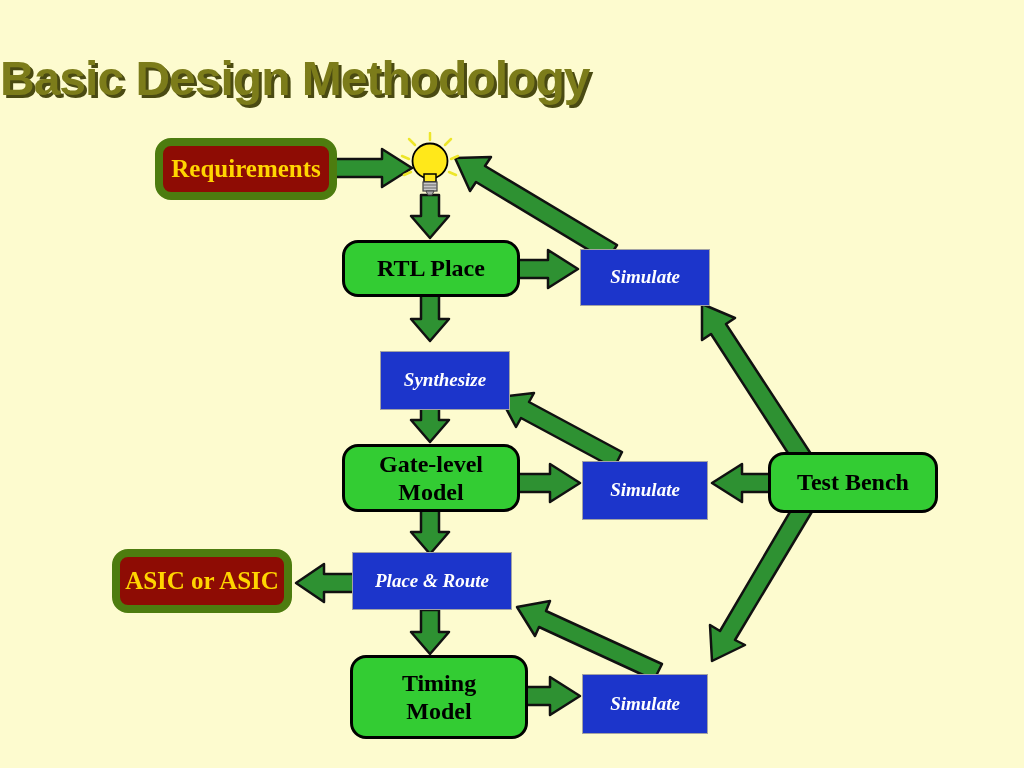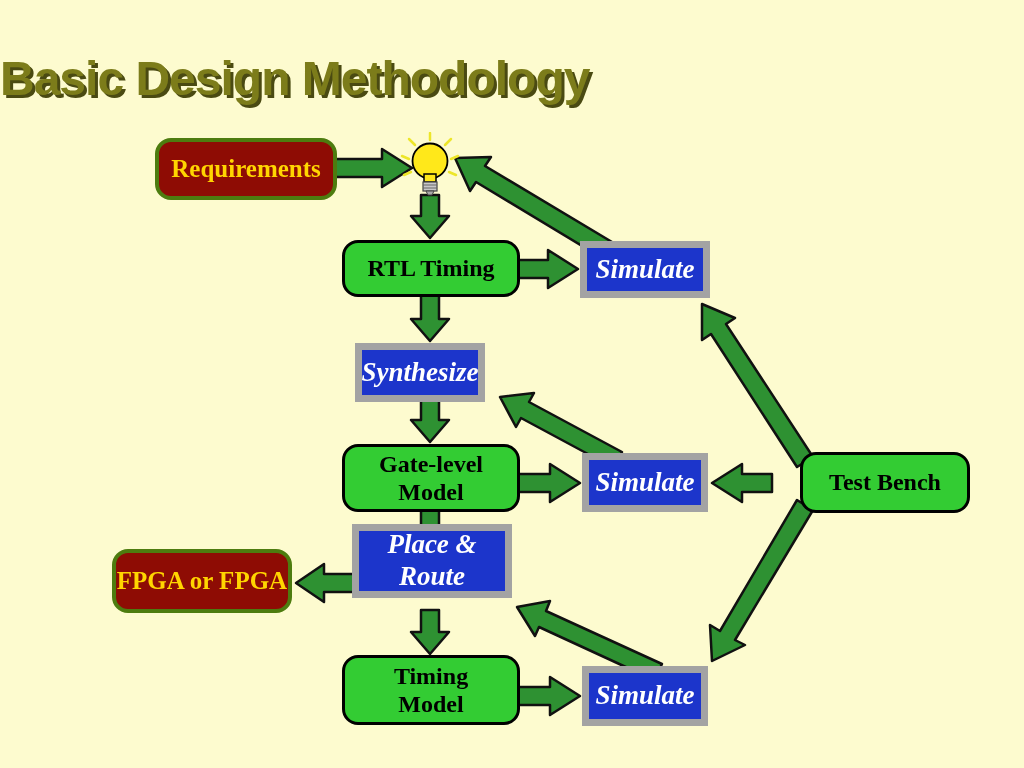--- a/index.html
+++ b/index.html
@@ -13,36 +13,36 @@
     font-family:"Liberation Sans",sans-serif;
     font-weight:900;font-size:48px;letter-spacing:-1px;
     color:#7C7C1A;text-shadow:3px 3px 0 #4A4A12;
     white-space:nowrap;
   }
   .box{
     position:absolute;display:flex;flex-direction:column;align-items:center;justify-content:center;
     text-align:center;font-weight:bold;box-sizing:border-box;line-height:1.18;
   }
   .green{background:#33CC33;border:3px solid #000;border-radius:16px;color:#000;font-size:24px;}
-  .blue{background:#1C35CB;border:7px solid #a3a3a3;color:#FFFFFF;font-style:italic;font-size:27px;}
-  .maroon{background:#8E0C04;border:4px solid #4d7c0f;border-radius:16px;color:#FFD500;font-size:25px;}
+  .blue{background:#1C35CB;border:1px solid #a3a3a3;color:#FFFFFF;font-style:italic;font-size:19px;margin-top:8px;}
+  .maroon{background:#8E0C04;border:8px solid #4d7c0f;border-radius:16px;color:#FFD500;font-size:25px;}
   #arrows{position:absolute;left:0;top:0;z-index:1;}
   .box,#bulb{z-index:2;}
   #bulb{position:absolute;left:400px;top:132px;width:60px;height:78px;}
   
   #n-requirements{left:155px;top:138px;width:182px;height:62px;}
   #n-rtl{left:342px;top:240px;width:178px;height:57px;}
   #n-sim-top{left:580px;top:241px;width:130px;height:57px;}
-  #n-synthesize{left:355px;top:343px;width:130px;height:59px;text-align:center;}
+  #n-synthesize{left:380px;top:343px;width:130px;height:59px;text-align:center;}
   #n-gate{left:342px;top:444px;width:178px;height:68px;align-items:center;}
   #n-sim-mid{left:582px;top:453px;width:126px;height:59px;}
-  #n-testbench{left:768px;top:452px;width:170px;height:61px;margin-left:32px;}
+  #n-testbench{left:768px;top:452px;width:170px;height:61px;}
   #n-asic{left:112px;top:549px;width:180px;height:64px;}
-  #n-place{left:352px;top:524px;width:160px;height:74px;}
-  #n-timing{left:342px;top:655px;width:178px;height:70px;}
+  #n-place{left:352px;top:544px;width:160px;height:58px;}
+  #n-timing{left:350px;top:655px;width:178px;height:84px;}
   #n-sim-bot{left:582px;top:666px;width:126px;height:60px;}
 </style>
 </head>
 <body>
 
 <div id="slide">
 
   <div id="title">Basic Design Methodology</div>
 
   <svg id="arrows" width="1024" height="768" viewBox="0 0 1024 768">
@@ -82,21 +82,21 @@
     <line x1="23" y1="53" x2="37" y2="53" stroke="#666" stroke-width="1"></line>
     <line x1="23" y1="56" x2="37" y2="56" stroke="#666" stroke-width="1"></line>
     <path d="M26,59 L34,59 L32,63 L28,63 Z" fill="#AAAAAA" stroke="#444" stroke-width="1"></path>
   </svg>
 
   <div id="n-requirements" class="box maroon">
     <span>Requirements</span>
   </div>
 
   <div id="n-rtl" class="box green">
-    <span>RTL Timing</span>
+    <span>RTL Place</span>
   </div>
 
   <div id="n-sim-top" class="box blue">
     <span>Simulate</span>
   </div>
 
   <div id="n-synthesize" class="box blue">
     <span>Synthesize</span>
   </div>
 
@@ -107,21 +107,21 @@
 
   <div id="n-sim-mid" class="box blue">
     <span>Simulate</span>
   </div>
 
   <div id="n-testbench" class="box green">
     <span>Test Bench</span>
   </div>
 
   <div id="n-asic" class="box maroon">
-    <span>FPGA or FPGA</span>
+    <span>ASIC or ASIC</span>
   </div>
 
   <div id="n-place" class="box blue">
     <span>Place &amp; Route</span>
   </div>
 
   <div id="n-timing" class="box green">
     <span>Timing</span>
     <span>Model</span>
   </div>

